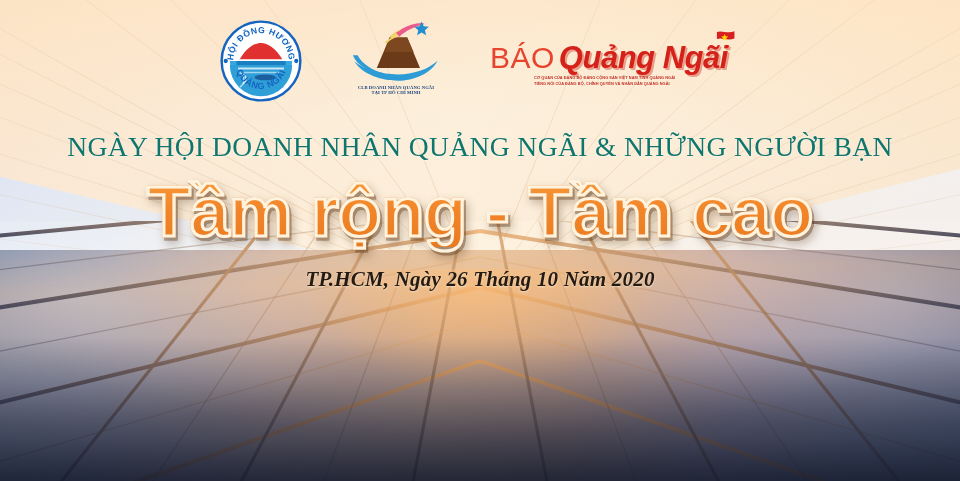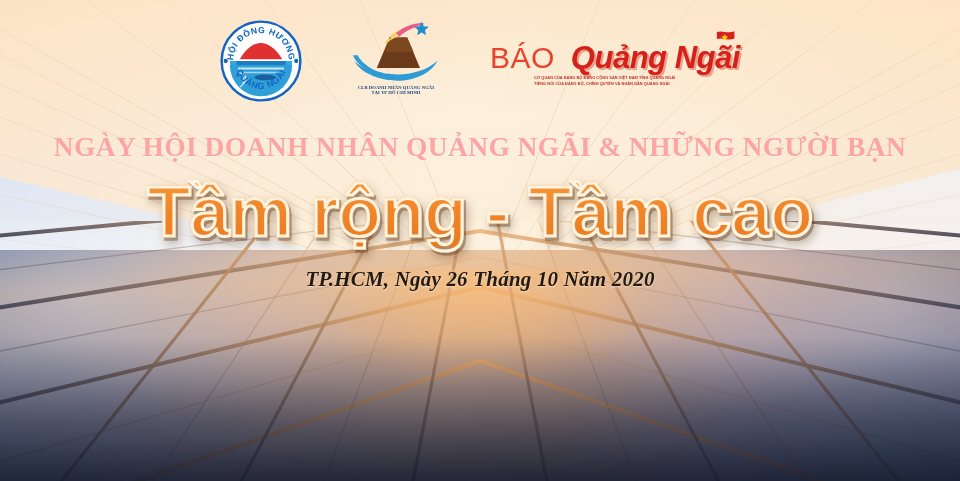--- a/index.html
+++ b/index.html
@@ -86,21 +86,21 @@
   .logo-club .cap{
     margin-top:1px;
     font-family:"Liberation Serif", serif;
     font-weight:700; color:#18407e; line-height:1.15;
     font-size:4.6px; letter-spacing:.1px; white-space:nowrap;
   }
   .logo-club .cap span{ display:block; }
 
   
   .logo-paper{ position:relative; width:250px; padding-top:22px; }
-  .paper-line{ display:flex; align-items:baseline; gap:16px; position:relative; }
+  .paper-line{ display:flex; align-items:baseline; gap:4px; position:relative; }
   .paper-bao{
     font-family:"Liberation Sans", sans-serif;
     font-weight:400; font-size:30px; color:#e8432c; letter-spacing:.5px; line-height:1;
   }
   .paper-name{
     font-family:"Liberation Sans", sans-serif;
     font-weight:700; font-style:italic; font-size:31px; line-height:1;
     color:#d4211a; letter-spacing:-.5px;
     text-shadow:1px 1px 0 #f4a08a, 2px 2px 0 rgba(160,20,15,.35);
   }
@@ -112,23 +112,23 @@
     font-size:3.9px; font-weight:700; color:#c2322b; line-height:1.45;
     letter-spacing:.05px; white-space:nowrap;
   }
   .paper-sub span{ display:block; }
 
   
   .subtitle{
     position:absolute; left:0; top:133px; width:100%;
     text-align:center;
     font-family:"Liberation Serif", serif;
-    font-weight:700;
+    font-weight:400;
     font-size:27.5px; line-height:1;
-    color:#fca5a5;
+    color:#0f766e;
     letter-spacing:.4px;
     white-space:nowrap;
     text-shadow:0 1px 2px rgba(255,250,240,.55);
   }
 
   .headline{
     position:absolute; left:0; top:176px; width:100%;
     text-align:center;
     font-family:"Liberation Sans", sans-serif;
     font-weight:700;

